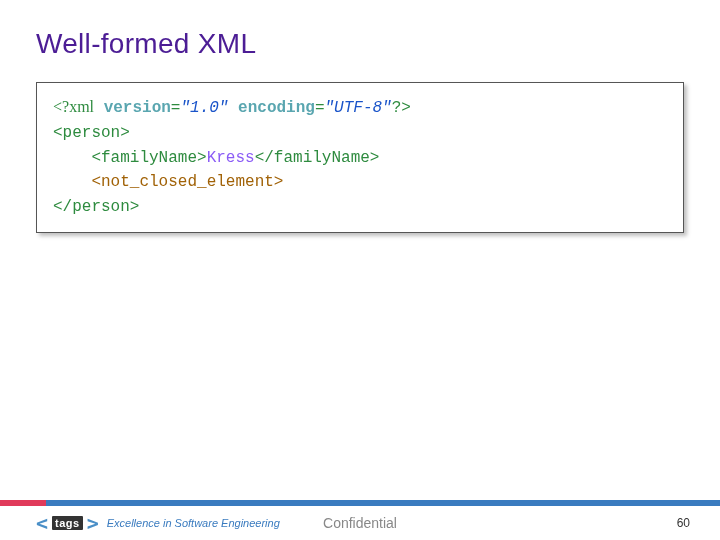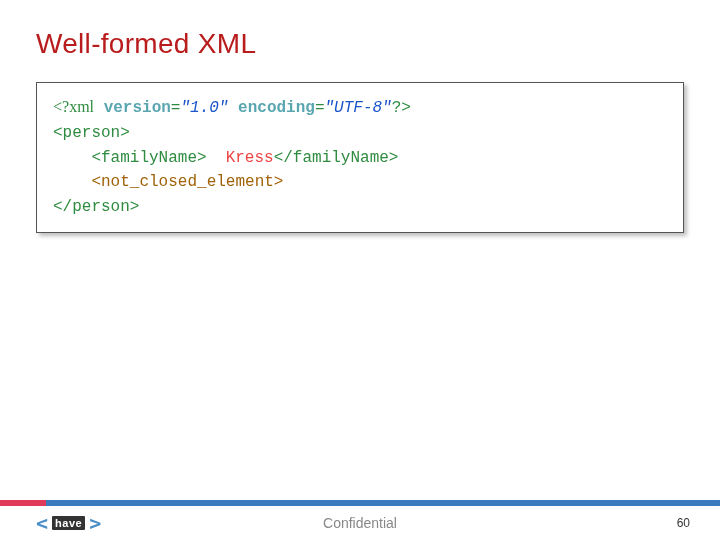--- a/index.html
+++ b/index.html
@@ -11,21 +11,21 @@
     position: relative;
     overflow: hidden;
   }
   .slide {
     width: 100%;
     height: 100%;
     padding: 28px 36px 0 36px;
     position: relative;
   }
   .title {
-    color: #b91c1c;
+    color: #4c1d95;
     font-size: 28px;
     font-weight: 400;
     letter-spacing: 0.3px;
     margin-bottom: 22px;
   }
   .subtitle {
     color: #000;
     font-size: 20px;
     font-weight: 400;
     margin-bottom: 18px;
@@ -37,21 +37,21 @@
     font-family: Consolas, "Courier New", monospace;
     font-size: 16px;
     line-height: 1.55;
     white-space: pre;
     background: #fff;
   }
   .xml-delim  { color: #2e8b3f; }
   .xml-pi     { color: #2e8b3f; font-family: Liberation Serif, serif; }
   .xml-attr   { color: #5aa6b0; font-weight: bold; }
   .xml-val    { color: #1a54c9; font-style: italic; }
-  .xml-text   { color: #ef4444; margin-left: 19px; }
+  .xml-text   { color: #8b5cf6; }
   .xml-err    { color: #a16207; }
 
   .footer {
     position: absolute;
     left: 0;
     bottom: 0;
     width: 100%;
   }
   .footer-bar {
     position: absolute;
@@ -132,19 +132,20 @@
 <span class="xml-delim">&lt;/person&gt;</span></div>
 </div>
 
 <div class="footer">
   <div class="footer-bar">
     <div class="red"></div>
   </div>
   <div class="footer-body">
     <span class="logo">
       <span class="logo-bracket">&lt;</span>
-      <span class="logo-word">have</span>
+      <span class="logo-word">tags</span>
       <span class="logo-bracket">&gt;</span>
     </span>
+    <span class="tagline">Excellence in Software Engineering</span>
     <span class="confidential">Confidential</span>
     <span class="page-num">60</span>
   </div>
 </div>
 
 </body></html>

